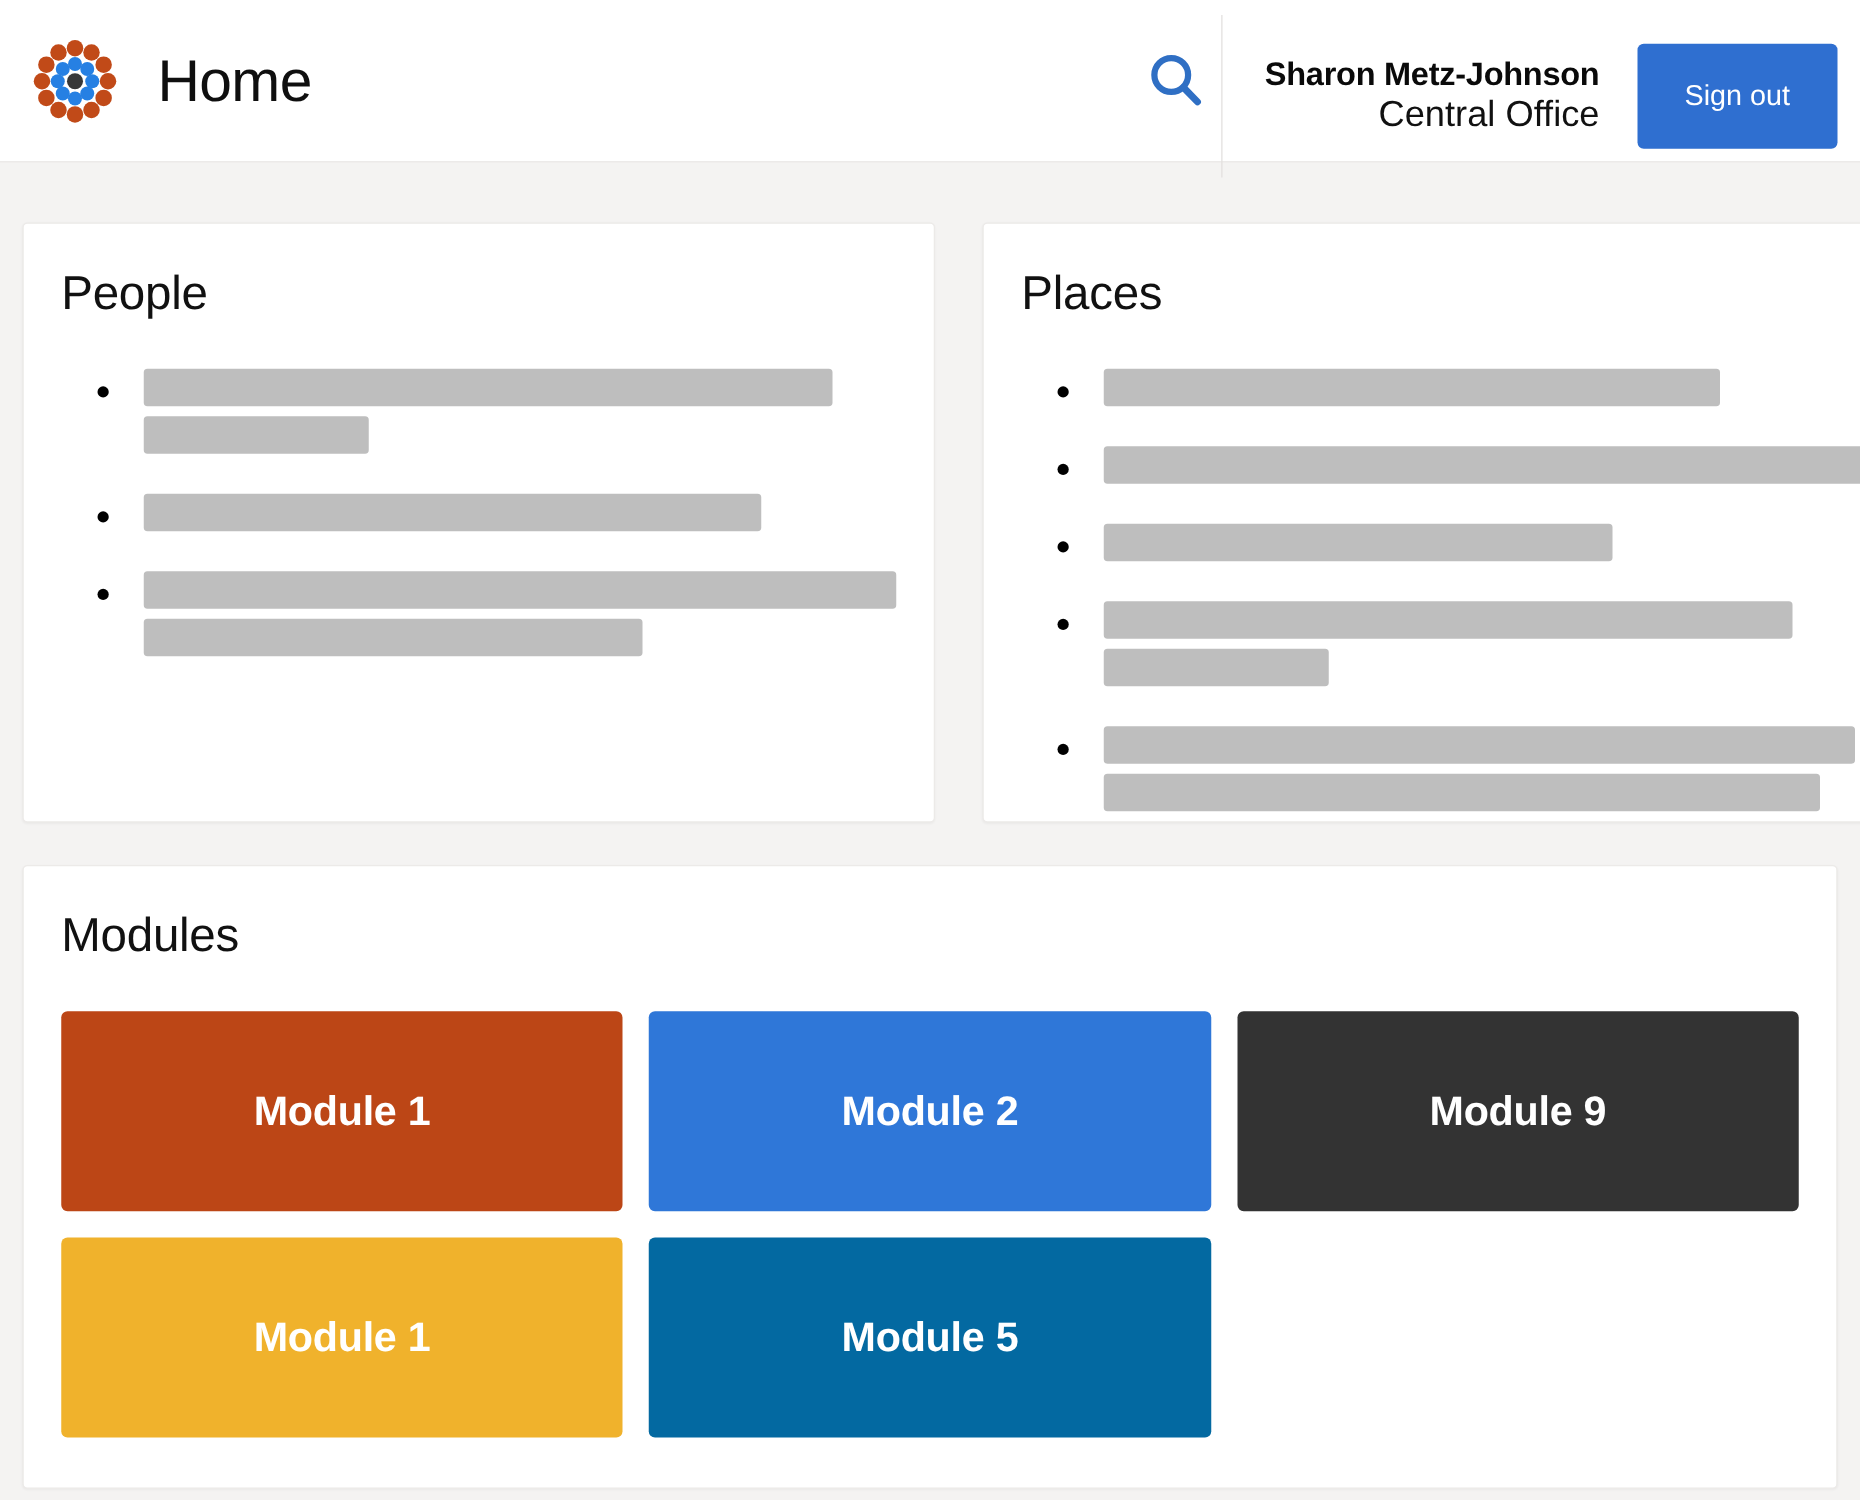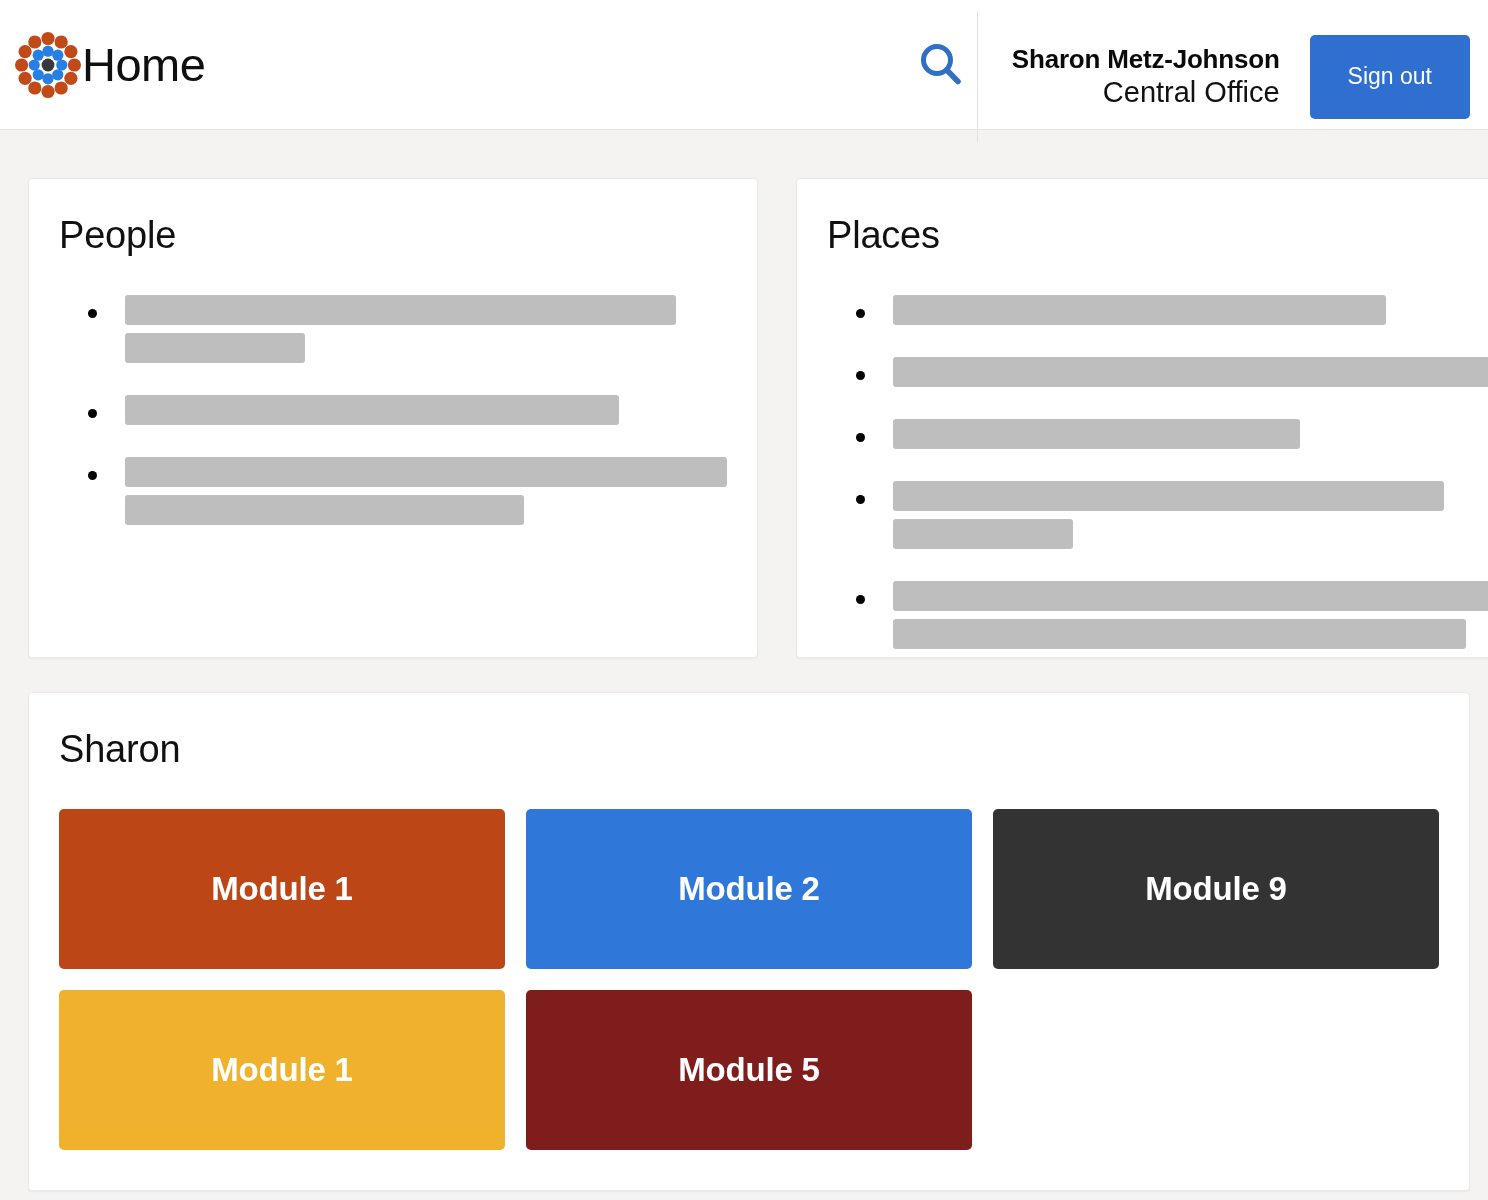--- a/index.html
+++ b/index.html
@@ -23,22 +23,22 @@
     height: 130px;
     background: #ffffff;
     display: flex;
     align-items: center;
     border-bottom: 1px solid #e6e4e2;
   }
 
   .brand {
     display: flex;
     align-items: center;
-    gap: 0;
-    padding-left: 14px;
+    gap: 32px;
+    padding-left: 26px;
   }
 
   .logo {
     width: 68px;
     height: 68px;
     position: relative;
     flex: 0 0 auto;
   }
   .logo svg { display: block; }
 
@@ -103,21 +103,21 @@
     font-weight: 400;
     height: 84px;
     padding: 0 38px;
     margin-right: 18px;
     cursor: pointer;
     white-space: nowrap;
   }
 
   
   .main {
-    padding: 48px 18px 0 28px;
+    padding: 48px 18px 0 18px;
   }
 
   .card-row {
     display: flex;
     gap: 38px;
   }
 
   .card {
     background: #ffffff;
     border: 1px solid #eceae8;
@@ -297,23 +297,23 @@
           <li class="skeleton-item">
             <div class="skeleton-line" style="width: 601px; background: rgb(190, 190, 190);"></div>
             <div class="skeleton-line" style="width: 573px; background: rgb(190, 190, 190);"></div>
           </li>
         </ul>
     </section>
 
   </div>
 
   <section class="card card-modules">
-    <h2 class="card-title">Sharon</h2>
+    <h2 class="card-title">Modules</h2>
     <div class="module-grid" id="module-grid">
         <button class="module-tile" style="background: rgb(188, 70, 22);">Module 1</button>
         <button class="module-tile" style="background: rgb(47, 119, 216);">Module 2</button>
         <button class="module-tile" style="background: rgb(51, 51, 51);">Module 9</button>
         <button class="module-tile" style="background: rgb(240, 178, 44);">Module 1</button>
-        <button class="module-tile" style="background: #7f1d1d;">Module 5</button>
+        <button class="module-tile" style="background: #0369a1;">Module 5</button>
       </div>
   </section>
 
 </div>
 
 </body></html>

